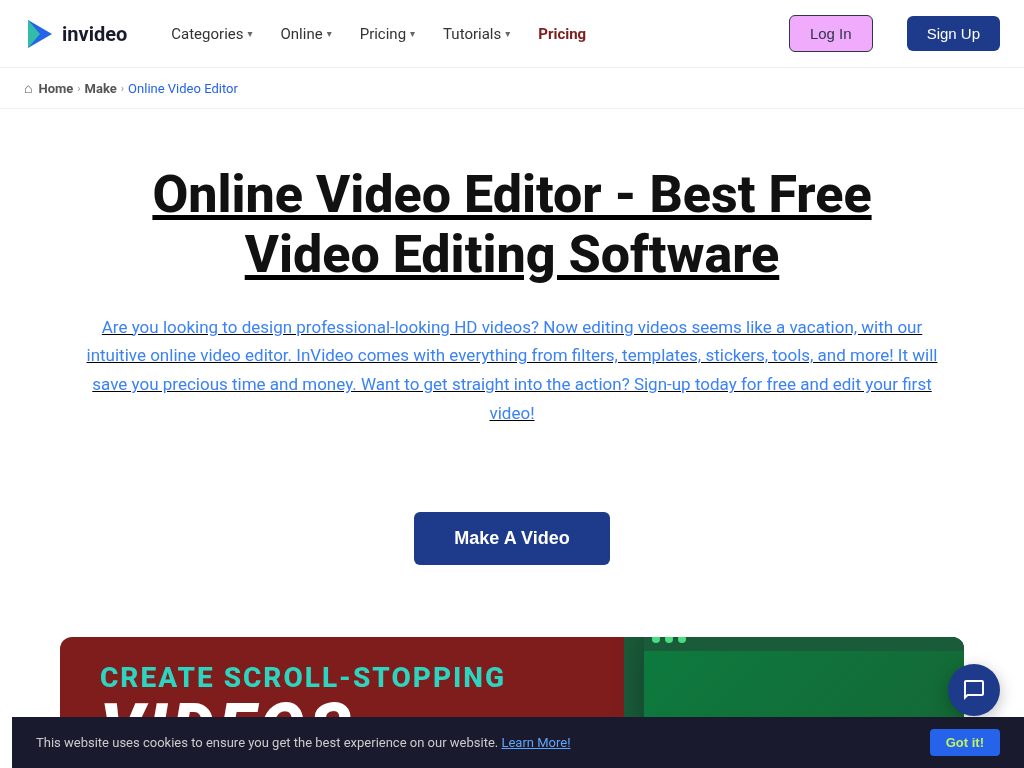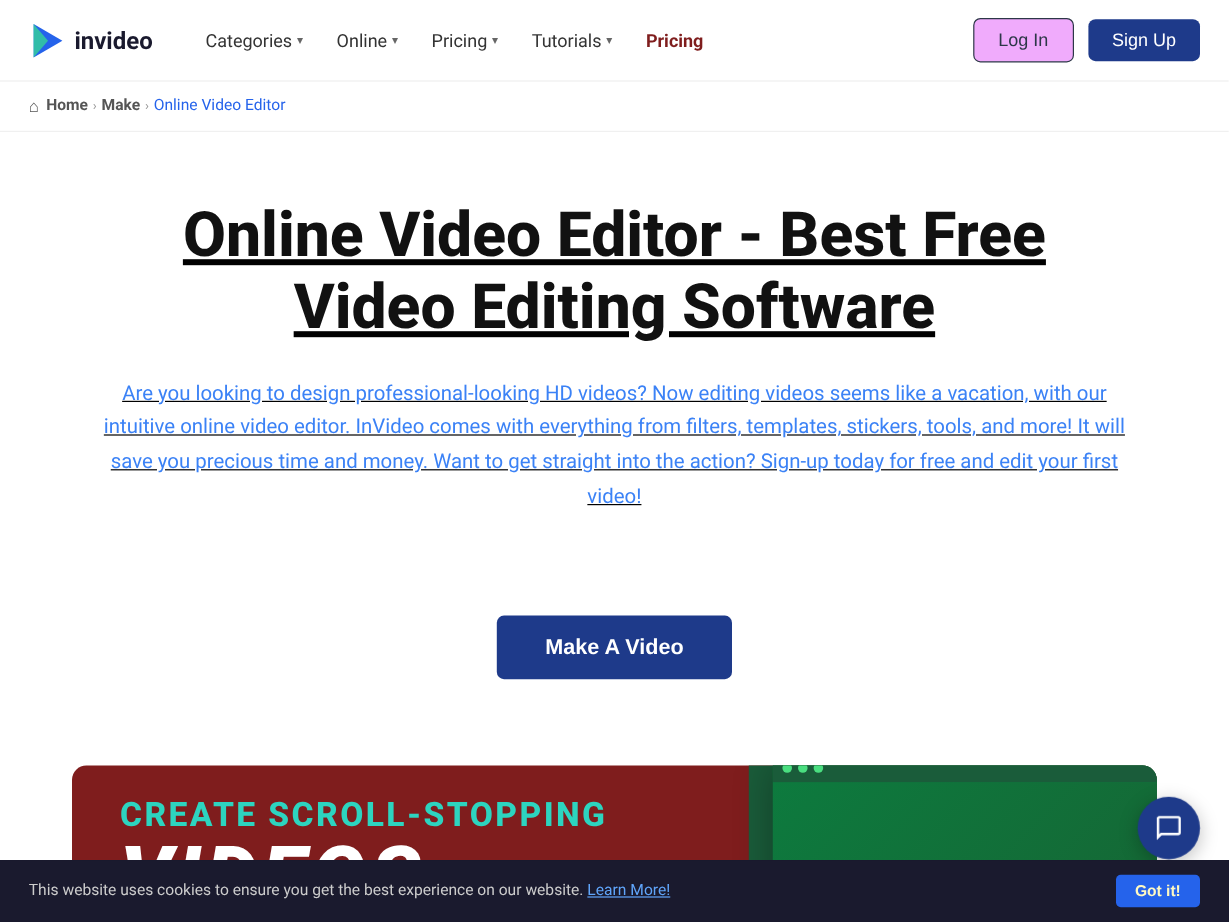--- a/index.html
+++ b/index.html
@@ -69,20 +69,21 @@
     }
     .btn-signup {
       padding: 9px 20px;
       border: none;
       background: #1e3a8a;
       color: #fff;
       font-size: 15px;
       font-weight: 500;
       border-radius: 6px;
       cursor: pointer;
+      margin-left: 22px;
     }
 
     
     .breadcrumb {
       display: flex;
       align-items: center;
       gap: 4px;
       padding: 12px 24px;
       font-size: 13px;
       color: #555;
@@ -203,37 +204,37 @@
       align-items: center;
       justify-content: center;
       color: rgba(255,255,255,0.3);
       font-size: 11px;
     }
 
     
     .cookie-banner {
       position: fixed;
       bottom: 0;
-      left: 0;
+      left: 12px;
       right: 0;
       background: #1a1a2e;
       color: #ccc;
       font-size: 13px;
       padding: 12px 24px;
       display: flex;
       align-items: center;
       gap: 8px;
       z-index: 1000;
     }
     .cookie-text { flex: 1; }
     .cookie-link { color: #60a5fa; text-decoration: underline; cursor: pointer; }
     .btn-got-it {
       padding: 6px 16px;
       background: #2563eb;
-      color: #fef9c3;
+      color: #bef264;
       border: none;
       border-radius: 4px;
       font-size: 13px;
       cursor: pointer;
       font-weight: 600;
       white-space: nowrap;
     }
 
     
     .chat-bubble {

